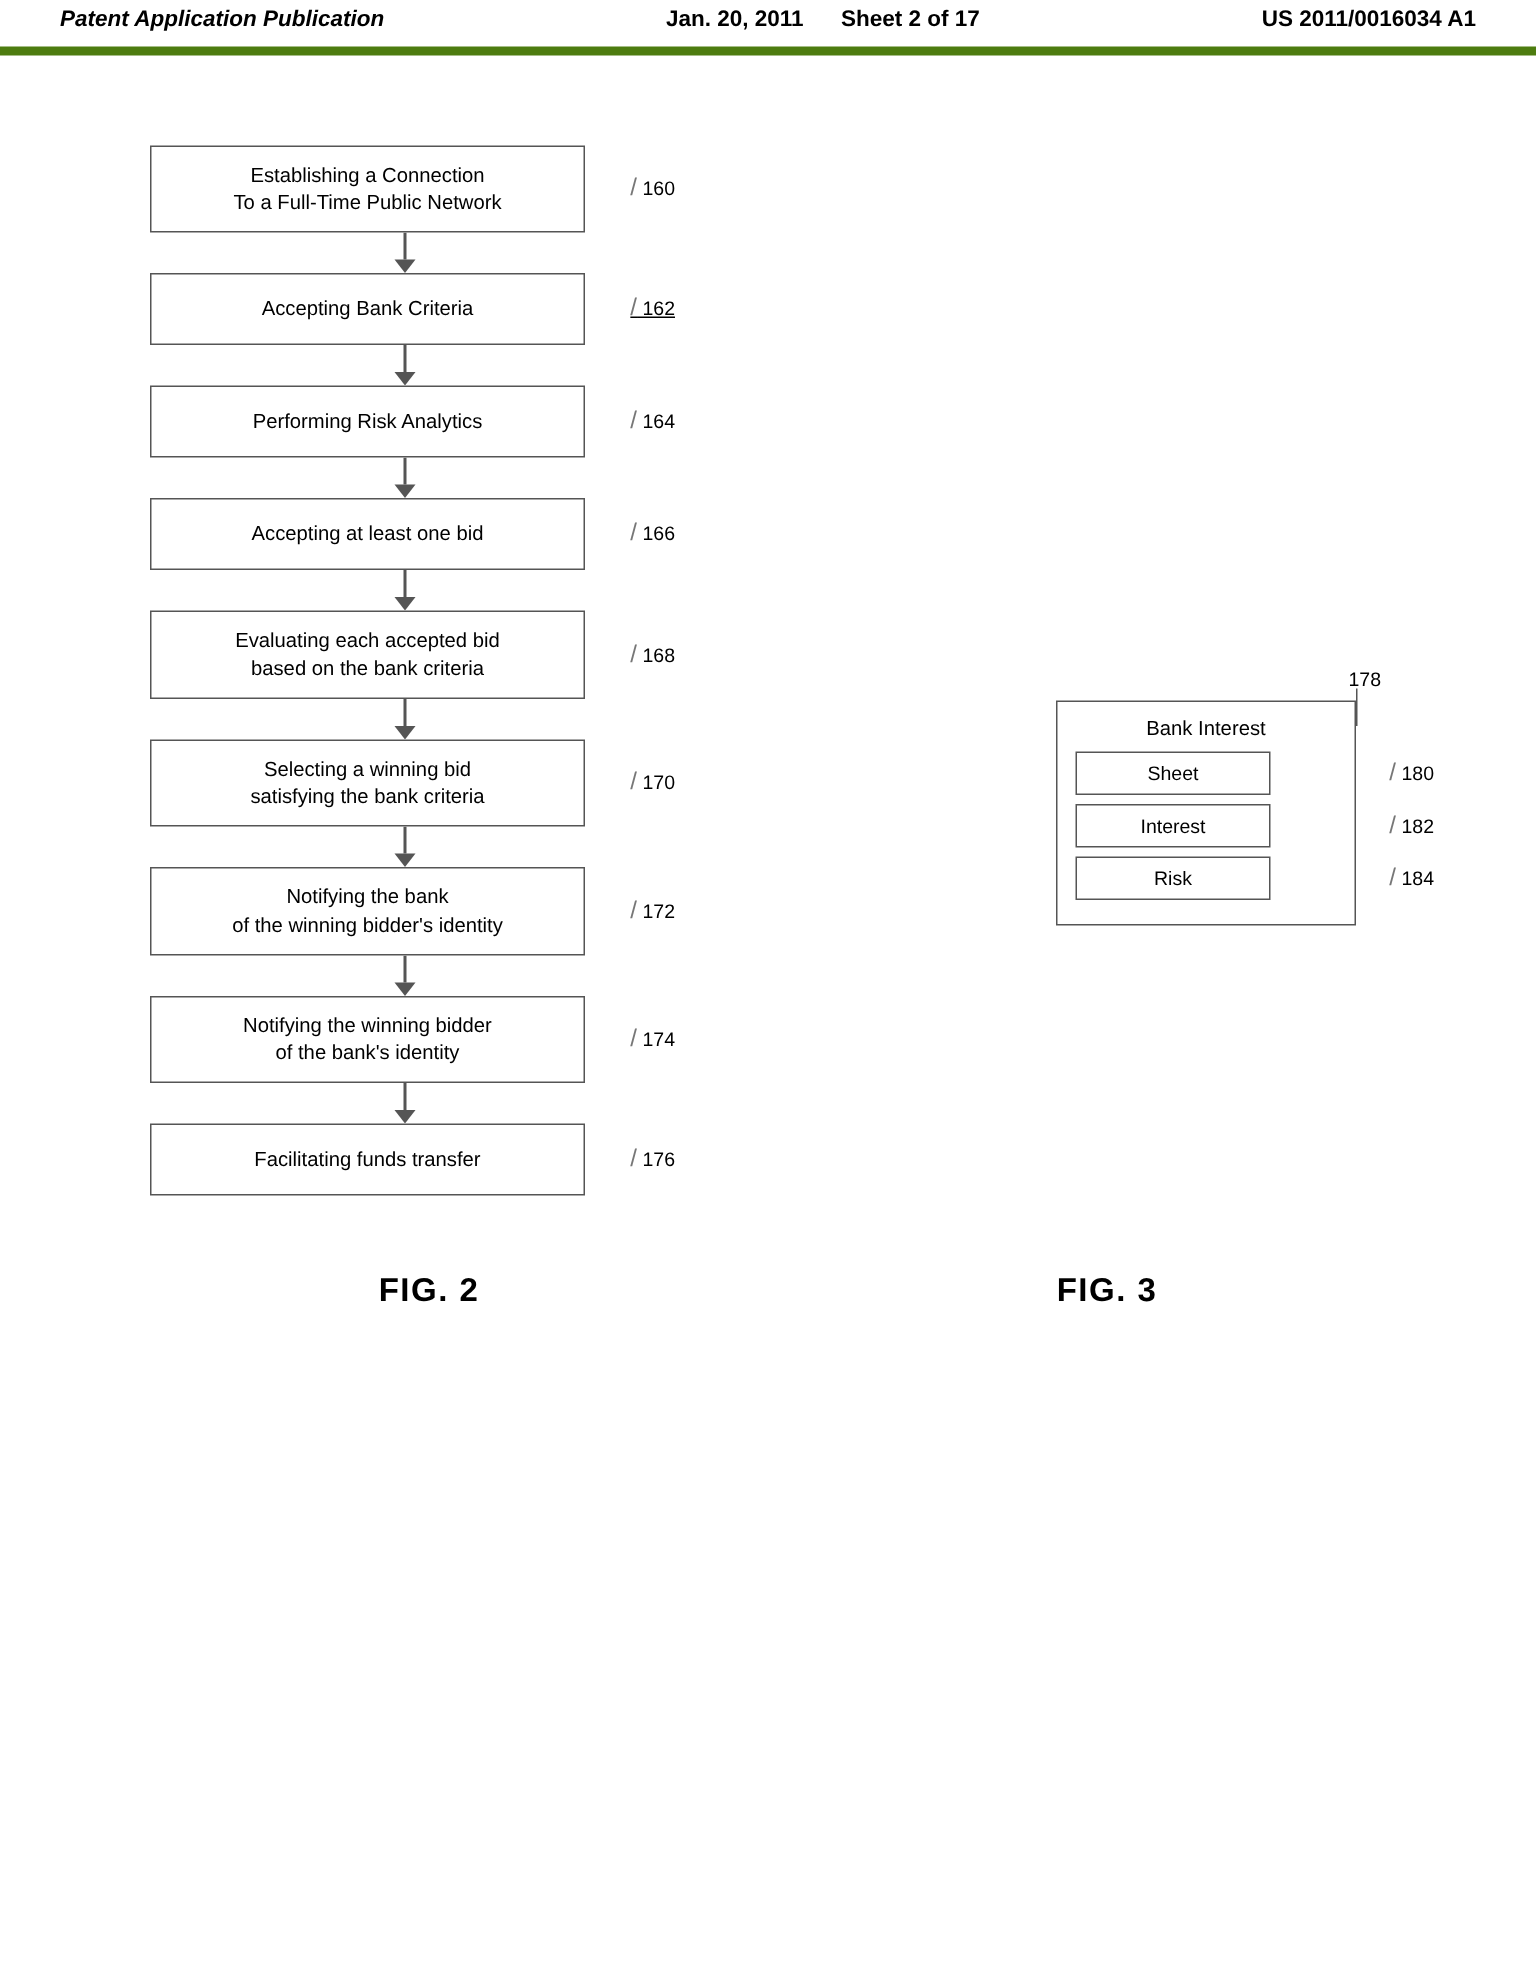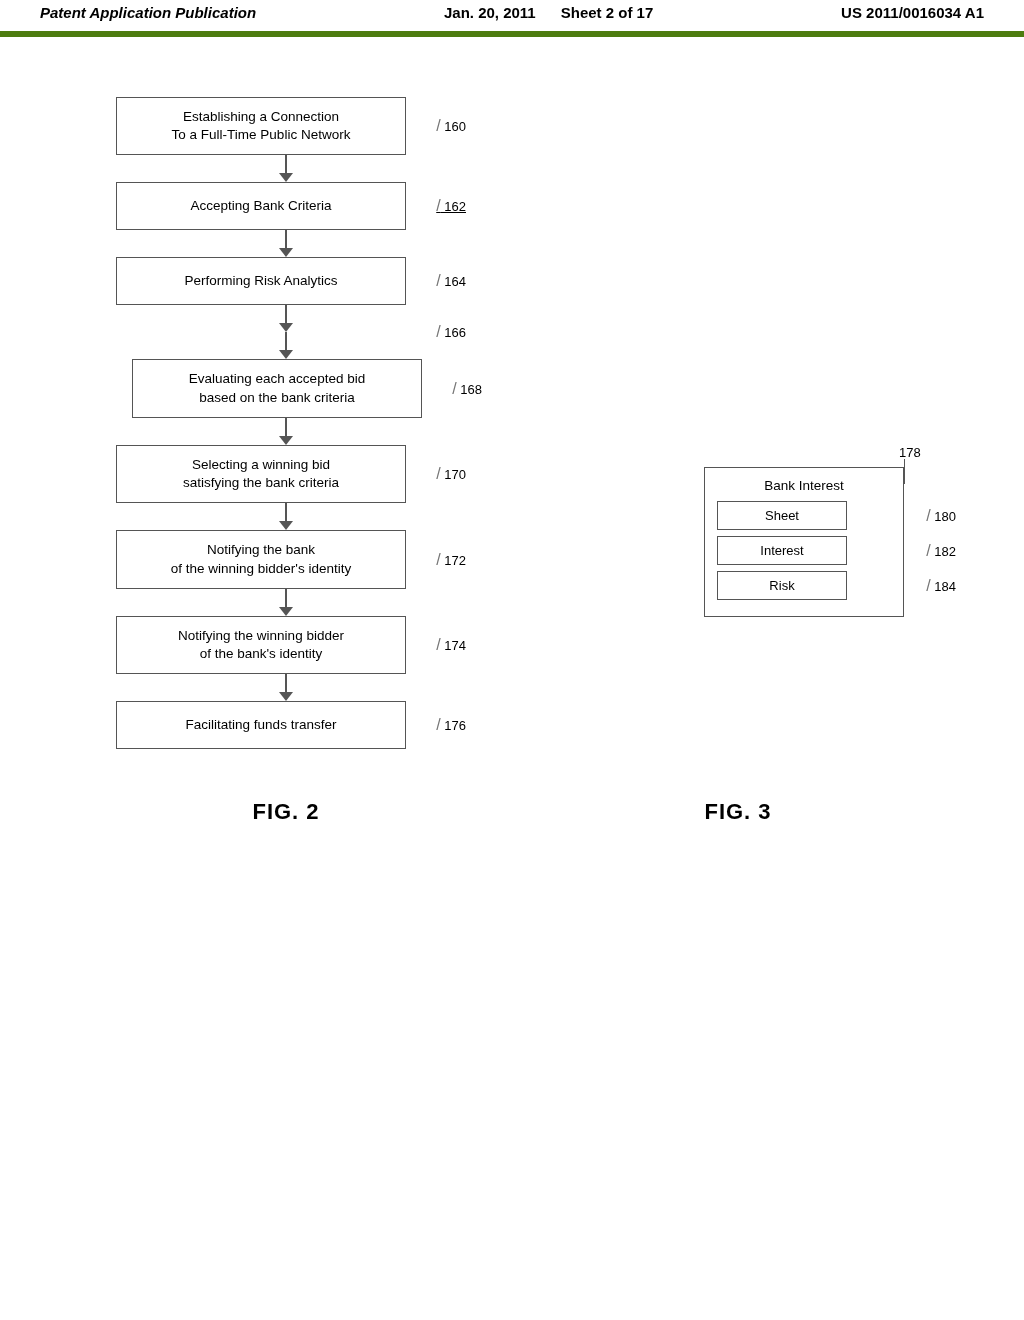--- a/index.html
+++ b/index.html
@@ -215,27 +215,28 @@
           </div>
           <div class="flow-item" style="position: relative; width: 340px; display: flex; align-items: center;">
             <div class="flow-box">Performing Risk Analytics</div>
             <div style="position: absolute; right: -10px; top: 50%; transform: translateY(-50%); font-size: 13px; color: rgb(0, 0, 0);"><span style="font-size:16px;color:#777">/</span> 164</div>
           </div>
           <div class="flow-connector" style="display: flex; flex-direction: column; align-items: center; width: 290px;">
             <div class="flow-line"></div>
             <div class="flow-arrow"></div>
           </div>
           <div class="flow-item" style="position: relative; width: 340px; display: flex; align-items: center;">
+            <div class="flow-box">Accepting at least one bid</div>
             <div style="position: absolute; right: -10px; top: 50%; transform: translateY(-50%); font-size: 13px; color: rgb(0, 0, 0); text-align: right;"><span style="font-size:16px;color:#777">/</span> 166</div>
           </div>
           <div class="flow-connector" style="display: flex; flex-direction: column; align-items: center; width: 290px;">
             <div class="flow-line"></div>
             <div class="flow-arrow"></div>
           </div>
-          <div class="flow-item" style="position: relative; width: 340px; display: flex; align-items: center; margin-left: 32px;">
+          <div class="flow-item" style="position: relative; width: 340px; display: flex; align-items: center;">
             <div class="flow-box">Evaluating each accepted bid<br>based on the bank criteria</div>
             <div style="position: absolute; right: -10px; top: 50%; transform: translateY(-50%); font-size: 13px; color: rgb(0, 0, 0);"><span style="font-size:16px;color:#777">/</span> 168</div>
           </div>
           <div class="flow-connector" style="display: flex; flex-direction: column; align-items: center; width: 290px;">
             <div class="flow-line"></div>
             <div class="flow-arrow"></div>
           </div>
           <div class="flow-item" style="position: relative; width: 340px; display: flex; align-items: center;">
             <div class="flow-box">Selecting a winning bid<br>satisfying the bank criteria</div>
             <div style="position: absolute; right: -10px; top: 50%; transform: translateY(-50%); font-size: 13px; color: rgb(0, 0, 0);"><span style="font-size:16px;color:#777">/</span> 170</div>

